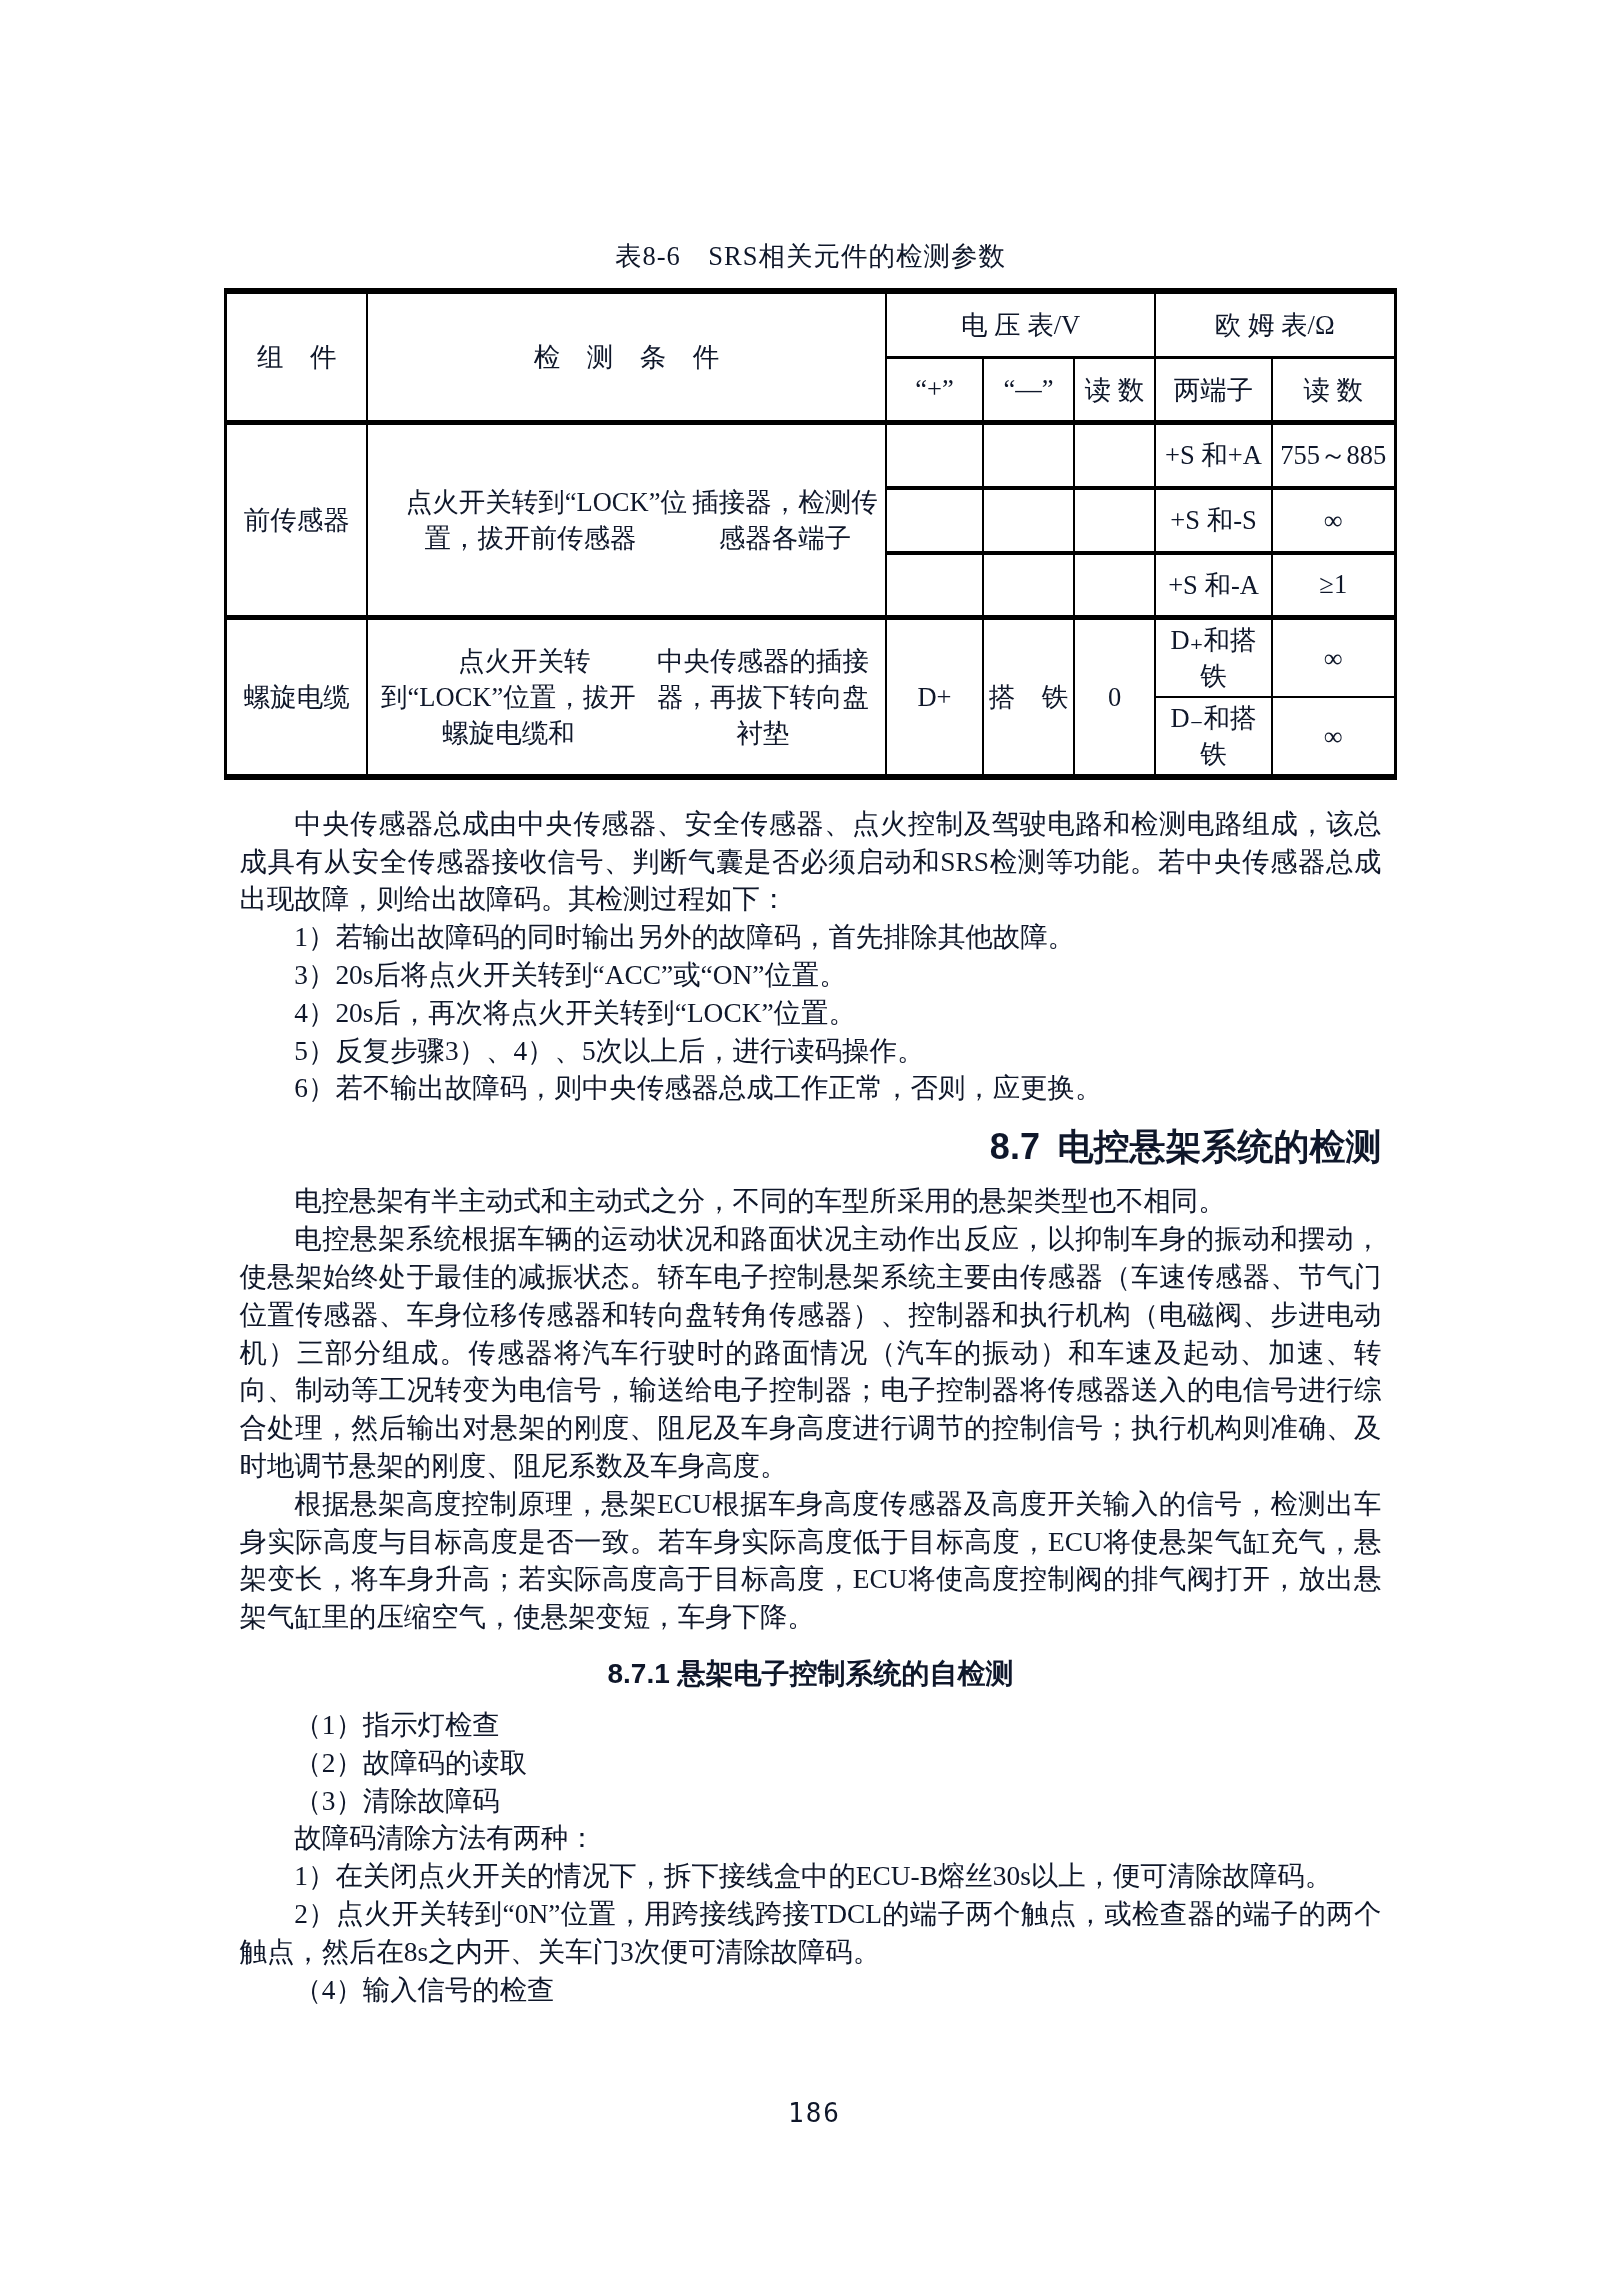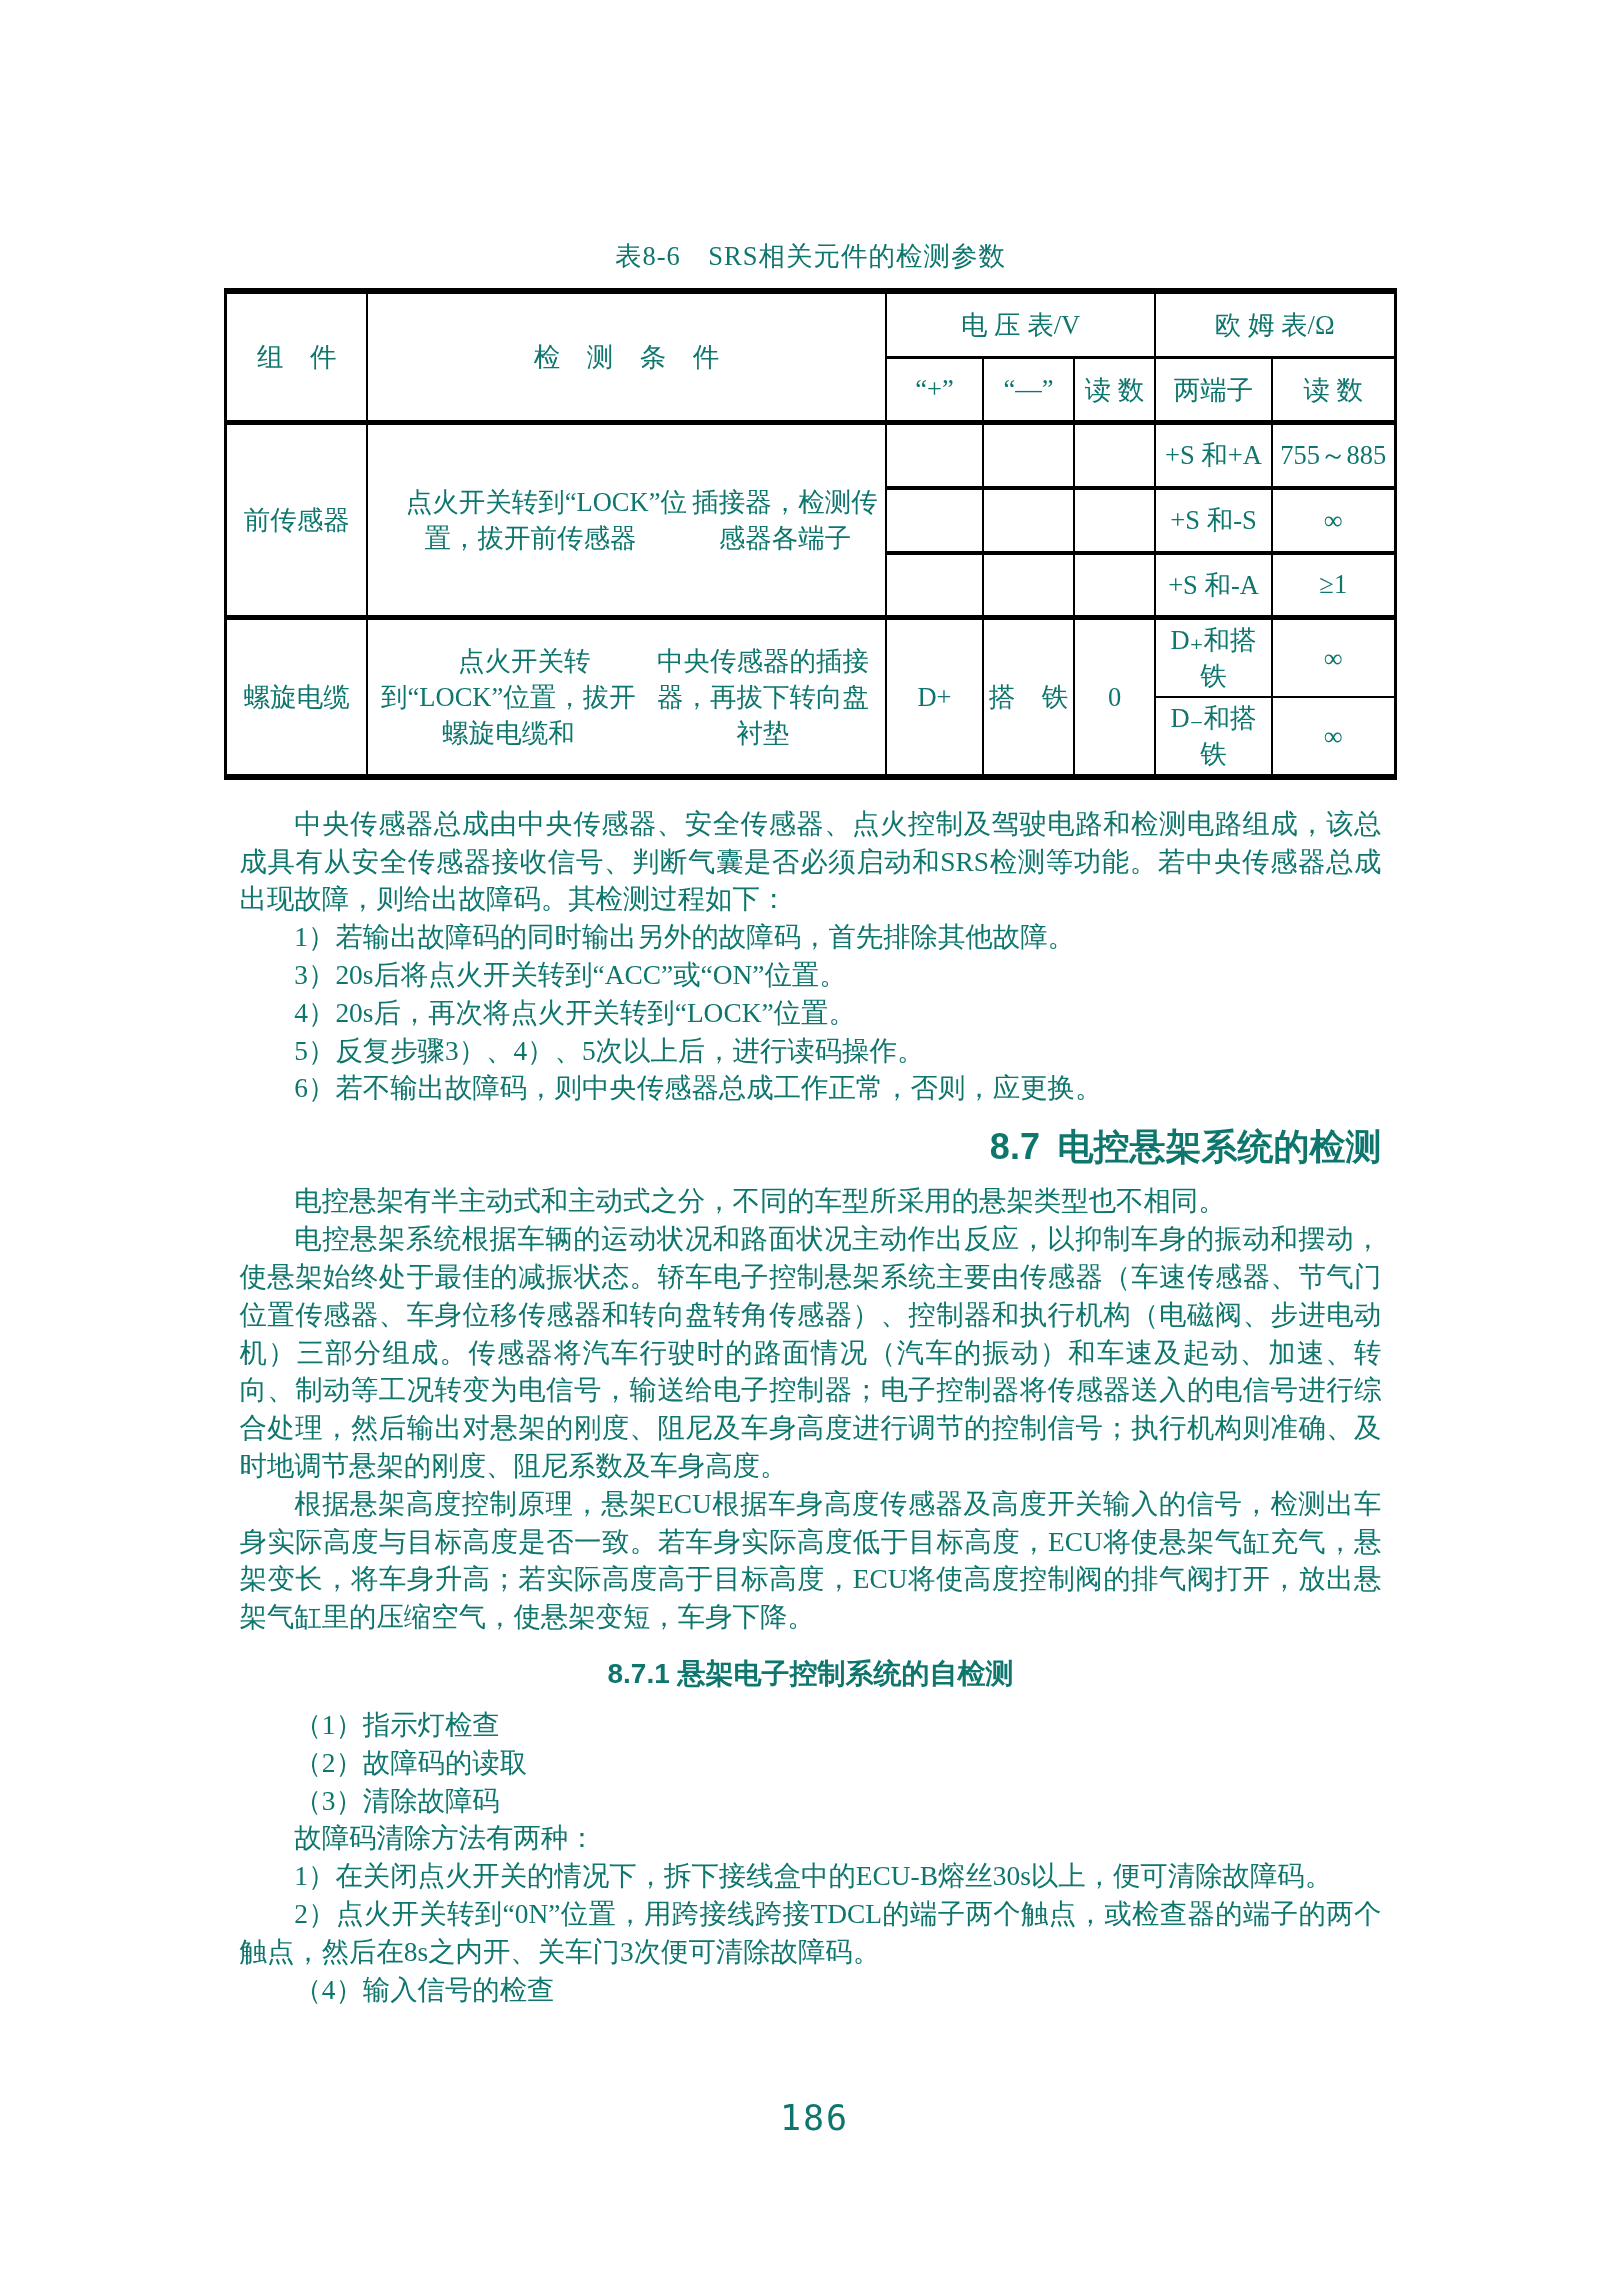--- a/index.html
+++ b/index.html
@@ -3,21 +3,21 @@
 <meta charset="utf-8">
 <style>
   * { margin: 0; padding: 0; box-sizing: border-box; }
   html, body { background: #e8e8e8; }
   .page {
     position: relative;
     width: 1621px;
     height: 2293px;
     margin: 0 auto;
     background: #ffffff;
-    color: #0f766e;
+    color: #0f172a;
     font-family: "Liberation Serif", "DejaVu Serif", "DejaVu Sans", serif;
     overflow: hidden;
   }
   
   .table-block { padding-top: 238px; }
   .table-title {
     text-align: center;
     font-size: 26.5px;
     letter-spacing: 1px;
     margin-bottom: 13.7px;
@@ -87,21 +87,21 @@
     text-align: center;
   }
   .h-sub .sec-num { margin-right: 7.8px; }
   
   .page-number {
     position: absolute;
     top: 2098px;
     left: 8px;
     right: 0;
     text-align: center;
-    font-size: 35px;
+    font-size: 26px;
     font-family: "DejaVu Sans Mono", "Liberation Mono", monospace;
     letter-spacing: 2px;
   }
 </style>
 </head>
 <body>
 
 <div class="page">
 
   <div class="table-block">

